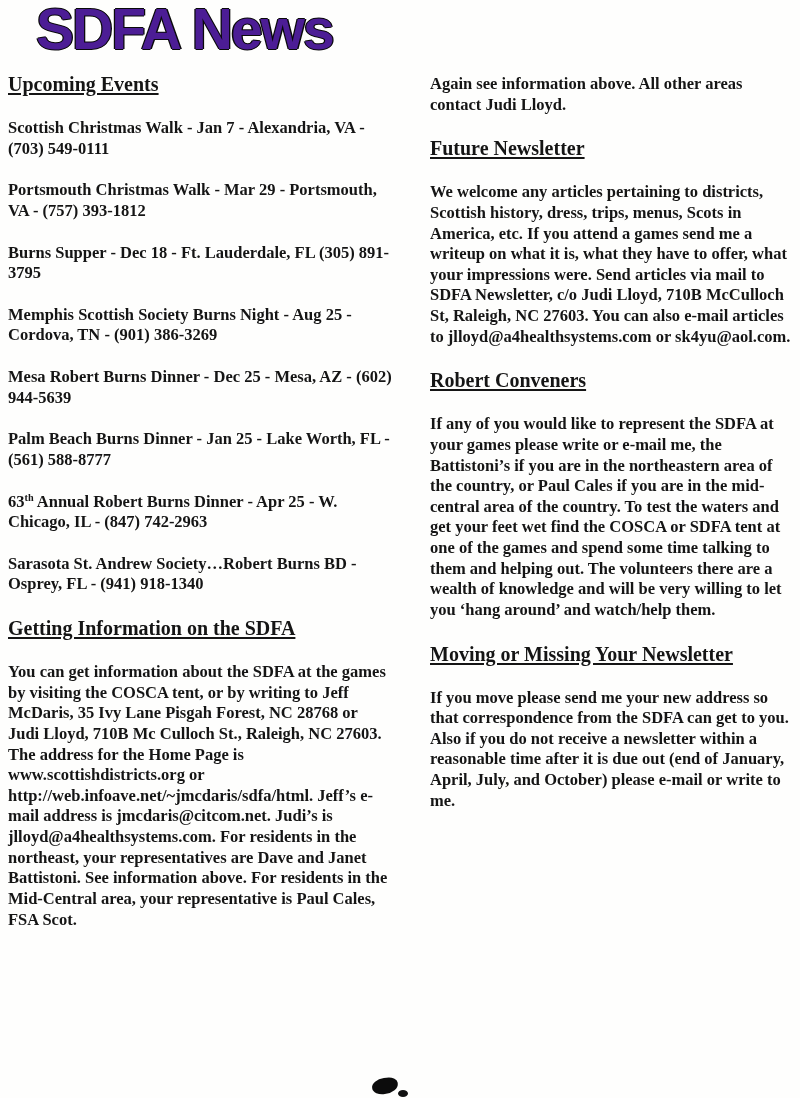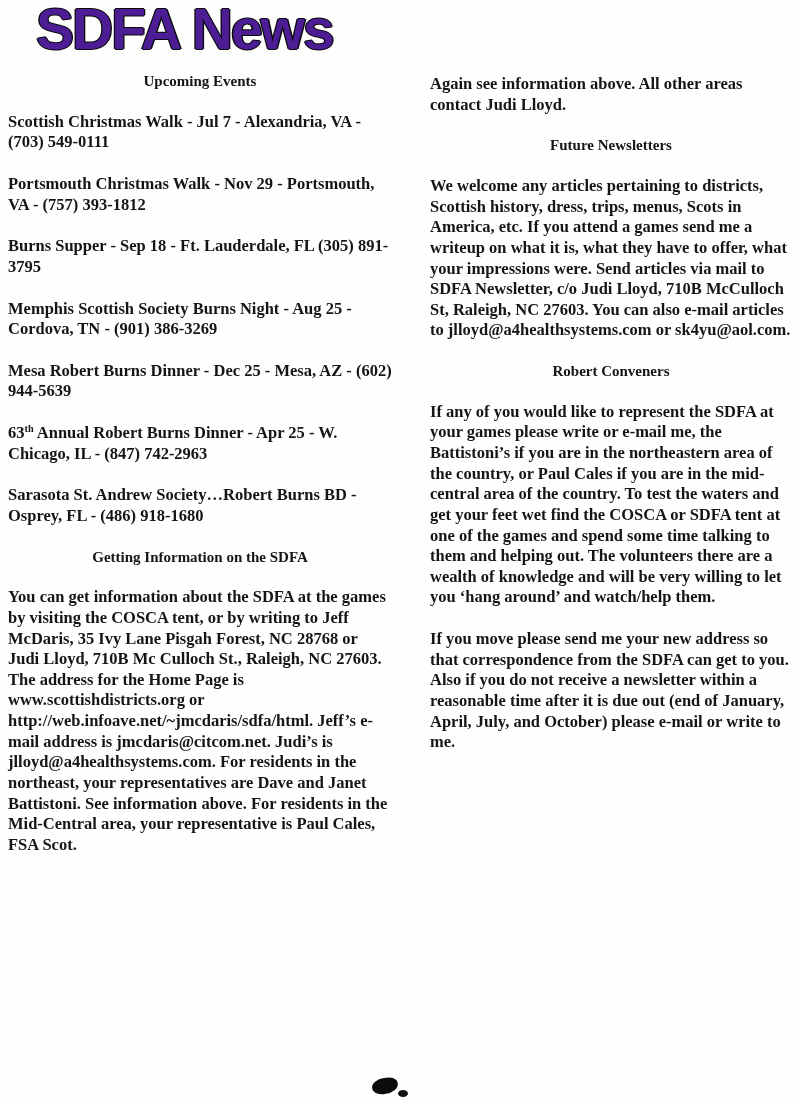--- a/index.html
+++ b/index.html
@@ -25,25 +25,25 @@
     line-height: 1.05;
     letter-spacing: -2px;
     color: #4c1d95;
     text-shadow: 1.3px 0 #0a0a0a, -1.3px 0 #0a0a0a, 0 1.1px #0a0a0a, 0 -0.6px #0a0a0a;
     margin-left: 36px;
   }
   .col { position: absolute; }
   .col-left  { left: 8px;  top: 72px; width: 384px; }
   .col-right { left: 430px; top: 74px; width: 362px; }
   .doc-heading {
-    font-size: 15px;
+    font-size: 20px;
     line-height: 1.25;
     margin: 0 0 21px 0;
+    text-decoration: underline;
     text-underline-offset: 2px;
-    text-align: center;
   }
   .doc-para {
     font-size: 16.5px;
     line-height: 1.25;
     margin: 0 0 21px 0;
   }
   .sup { vertical-align: super; font-size: 0.62em; line-height: 0; }
   .artifact {
     position: absolute;
     left: 372px;
@@ -67,43 +67,45 @@
 </head>
 <body>
 
 <div class="page">
 
   <div class="title">SDFA News</div>
 
   <div class="col col-left">
     <div class="doc-heading">Upcoming Events</div>
 
-    <p class="doc-para">Scottish Christmas Walk - Jul 7 - Alexandria, VA - (703) 549-0111</p>
-    <p class="doc-para">Portsmouth Christmas Walk - Nov 29 - Portsmouth, VA - (757) 393-1812</p>
-    <p class="doc-para">Burns Supper - Sep 18 - Ft. Lauderdale, FL (305) 891-3795</p>
+    <p class="doc-para">Scottish Christmas Walk - Jan 7 - Alexandria, VA - (703) 549-0111</p>
+    <p class="doc-para">Portsmouth Christmas Walk - Mar 29 - Portsmouth, VA - (757) 393-1812</p>
+    <p class="doc-para">Burns Supper - Dec 18 - Ft. Lauderdale, FL (305) 891-3795</p>
     <p class="doc-para">Memphis Scottish Society Burns Night - Aug 25 - Cordova, TN - (901) 386-3269</p>
     <p class="doc-para">Mesa Robert Burns Dinner - Dec 25 - Mesa, AZ - (602) 944-5639</p>
+    <p class="doc-para">Palm Beach Burns Dinner - Jan 25 - Lake Worth, FL - (561) 588-8777</p>
 
     <p class="doc-para"><span>63</span><span class="sup">th</span><span> Annual Robert Burns Dinner - Apr 25 - W. Chicago, IL - (847) 742-2963</span></p>
 
-    <p class="doc-para">Sarasota St. Andrew Society…Robert Burns BD - Osprey, FL - (486) 918-1680</p>
+    <p class="doc-para">Sarasota St. Andrew Society…Robert Burns BD - Osprey, FL - (941) 918-1340</p>
 
     <div class="doc-heading">Getting Information on the SDFA</div>
 
     <p class="doc-para">You can get information about the SDFA at the games by visiting the COSCA tent, or by writing to Jeff McDaris, 35 Ivy Lane Pisgah Forest, NC 28768 or Judi Lloyd, 710B Mc Culloch St., Raleigh, NC 27603. The address for the Home Page is www.scottishdistricts.org or http://web.infoave.net/~jmcdaris/sdfa/html. Jeff’s e-mail address is jmcdaris@citcom.net. Judi’s is jlloyd@a4healthsystems.com. For residents in the northeast, your representatives are Dave and Janet Battistoni. See information above. For residents in the Mid-Central area, your representative is Paul Cales, FSA Scot.</p>
   </div>
 
   <div class="col col-right">
     <p class="doc-para">Again see information above. All other areas contact Judi Lloyd.</p>
 
-    <div class="doc-heading">Future Newsletters</div>
+    <div class="doc-heading">Future Newsletter</div>
     <p class="doc-para">We welcome any articles pertaining to districts, Scottish history, dress, trips, menus, Scots in America, etc. If you attend a games send me a writeup on what it is, what they have to offer, what your impressions were. Send articles via mail to SDFA Newsletter, c/o Judi Lloyd, 710B McCulloch St, Raleigh, NC 27603. You can also e-mail articles to jlloyd@a4healthsystems.com or sk4yu@aol.com.</p>
 
     <div class="doc-heading">Robert Conveners</div>
     <p class="doc-para">If any of you would like to represent the SDFA at your games please write or e-mail me, the Battistoni’s if you are in the northeastern area of the country, or Paul Cales if you are in the mid-central area of the country. To test the waters and get your feet wet find the COSCA or SDFA tent at one of the games and spend some time talking to them and helping out. The volunteers there are a wealth of knowledge and will be very willing to let you ‘hang around’ and watch/help them.</p>
 
+    <div class="doc-heading">Moving or Missing Your Newsletter</div>
     <p class="doc-para">If you move please send me your new address so that correspondence from the SDFA can get to you. Also if you do not receive a newsletter within a reasonable time after it is due out (end of January, April, July, and October) please e-mail or write to me.</p>
   </div>
 
   <div class="artifact"></div>
   <div class="artifact2"></div>
 
 </div>
 
 </body></html>

